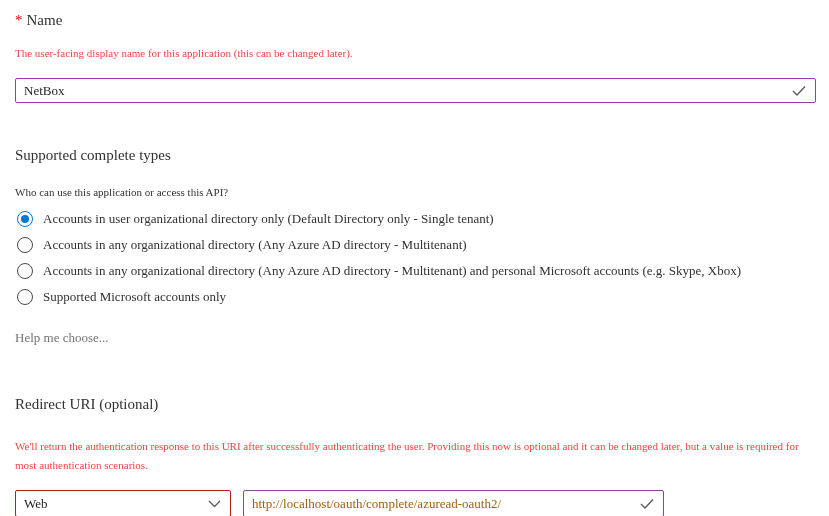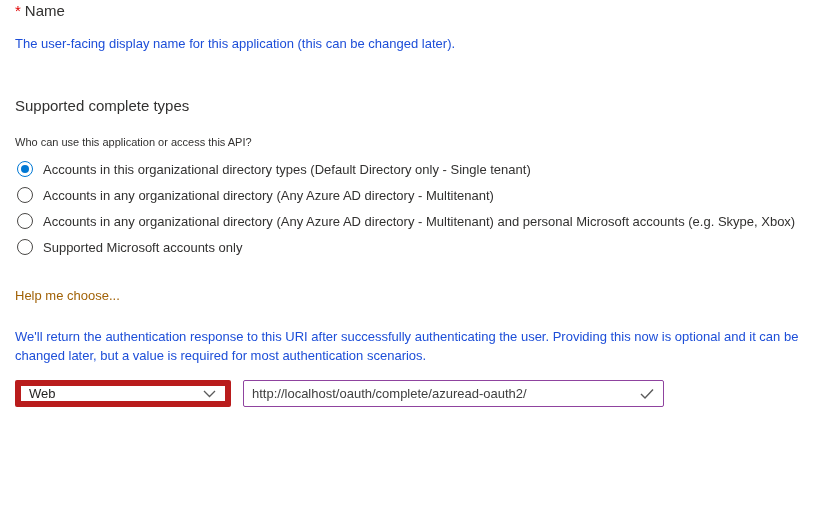--- a/index.html
+++ b/index.html
@@ -4,30 +4,30 @@
 <style>
   * { box-sizing: border-box; }
   html, body { margin: 0; padding: 0; }
   body {
     width: 829px; height: 516px;
     background: #ffffff;
     font-family: "Liberation Sans", sans-serif;
     color: #323130;
     overflow: hidden;
   }
-  .page { padding: 1px 13px 0 15px; }
+  .page { padding: 11px 13px 0 15px; font-family: Liberation Serif, serif; }
 
   .section-title {
     font-size: 15px; line-height: 19px; font-weight: 400;
     color: #323130; margin: 0;
   }
   .required-marker { color: #e00000; margin-right: 4px; }
 
   .field-desc {
-    font-size: 13px; line-height: 19px; color: #1d4ed8;
+    font-size: 11px; line-height: 19px; color: #ef4444;
     margin: 14px 0 0 0; max-width: 801px;
   }
 
   .input-wrap {
     position: relative; margin-top: 15px; height: 25px; width: 801px;
     border: 1px solid #8f439f; border-radius: 2px; background: #fff;
     display: flex; align-items: center;
   }
   .input-wrap input {
     border: none; outline: none; flex: 1; height: 100%;
@@ -53,67 +53,75 @@
     border: 1px solid #4a4846; background: #fff;
     display: flex; align-items: center; justify-content: center;
     flex: none; margin: 0 10px 0 2px;
   }
   .radio-dot { width: 8px; height: 8px; border-radius: 50%; background: transparent; }
   .radio-row.selected .radio-outer { border-color: #0078d4; }
   .radio-row.selected .radio-dot { background: #0078d4; }
   .radio-label { font-size: 13px; color: #323130; white-space: nowrap; }
 
   .help-link {
-    display: inline-block; margin-top: 28px;
-    font-size: 13px; color: #a16207; text-decoration: none; cursor: pointer;
+    display: inline-block; margin-top: 20px;
+    font-size: 13px; color: #737373; text-decoration: none; cursor: pointer;
   }
 
   .redirect-title { margin-top: 49px; }
   .redirect-desc { margin-top: 23px; max-width: 804px; }
 
   .uri-row { display: flex; gap: 12px; margin-top: 15px; }
   .combo {
     width: 216px; height: 27px;
-    border: 6px solid #b91c1c; border-radius: 2px; background: #fff;
+    border: 1px solid #b91c1c; border-radius: 2px; background: #fff;
     display: flex; align-items: center; justify-content: space-between;
     padding: 0 9px 0 8px; font-size: 13px; color: #201f1e; cursor: pointer;
   }
   .uri-input-wrap {
     position: relative; width: 421px; height: 27px;
     border: 1px solid #8f439f; border-radius: 2px; background: #fff;
     display: flex; align-items: center;
   }
   .uri-input-wrap input {
     border: none; outline: none; flex: 1; height: 100%;
-    font-family: inherit; font-size: 13px; color: #404040;
+    font-family: inherit; font-size: 13px; color: #a16207;
     padding: 0 28px 0 8px; background: transparent;
   }
 </style>
 </head>
 <body>
 
 <div class="page">
 
   
   <h2 class="section-title"><span class="required-marker">*</span><span>Name</span></h2>
 
   <p class="field-desc">The user-facing display name for this application (this can be changed later).</p>
 
+  <div class="input-wrap">
+    <input type="text" value="NetBox" style="">
+    <span class="valid-icon">
+      <svg width="14" height="11" viewBox="0 0 14 11">
+          <path d="M1 5.5 L5 9.5 L13 1" fill="none" stroke="#5b5b5b" stroke-width="1.4"></path>
+        </svg>
+    </span>
+  </div>
 
   
   <h2 class="section-title section-gap-lg">Supported complete types</h2>
 
   <p class="question">Who can use this application or access this API?</p>
 
   <div class="radio-group">
     <div class="radio-row selected">
       <span class="radio-outer">
           <span class="radio-dot"></span>
         </span>
-      <span class="radio-label">Accounts in this organizational directory types (Default Directory only - Single tenant)</span>
+      <span class="radio-label">Accounts in user organizational directory only (Default Directory only - Single tenant)</span>
     </div>
     <div class="radio-row">
       <span class="radio-outer">
           <span class="radio-dot"></span>
         </span>
       <span class="radio-label">Accounts in any organizational directory (Any Azure AD directory - Multitenant)</span>
     </div>
     <div class="radio-row">
       <span class="radio-outer">
           <span class="radio-dot"></span>
@@ -124,20 +132,21 @@
       <span class="radio-outer">
           <span class="radio-dot"></span>
         </span>
       <span class="radio-label">Supported Microsoft accounts only</span>
     </div>
   </div>
 
   <a class="help-link">Help me choose...</a>
 
   
+  <h2 class="section-title redirect-title">Redirect URI (optional)</h2>
 
   <p class="field-desc redirect-desc">We'll return the authentication response to this URI after successfully authenticating the user. Providing this now is optional and it can be changed later, but a value is required for most authentication scenarios.</p>
 
   <div class="uri-row">
     <div class="combo">
       <span>Web</span>
       <span style="display:flex;">
         <svg width="13" height="8" viewBox="0 0 13 8">
             <path d="M1 1 L6.5 6.5 L12 1" fill="none" stroke="#5b5b5b" stroke-width="1.3"></path>
           </svg>

